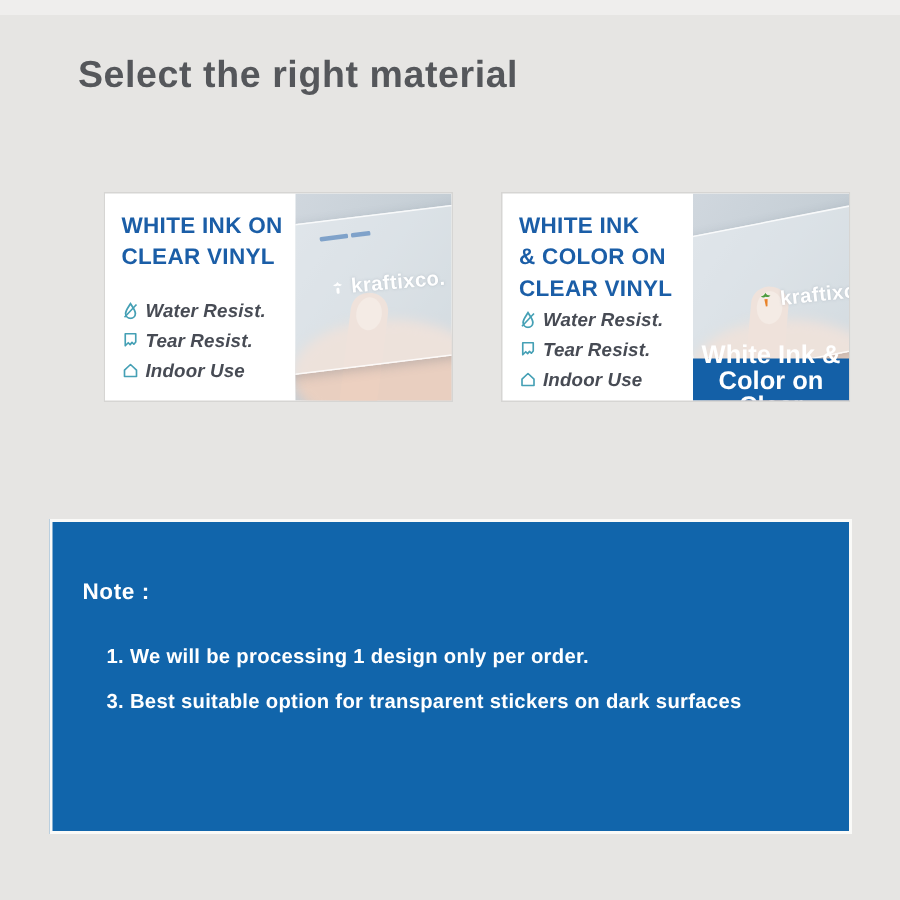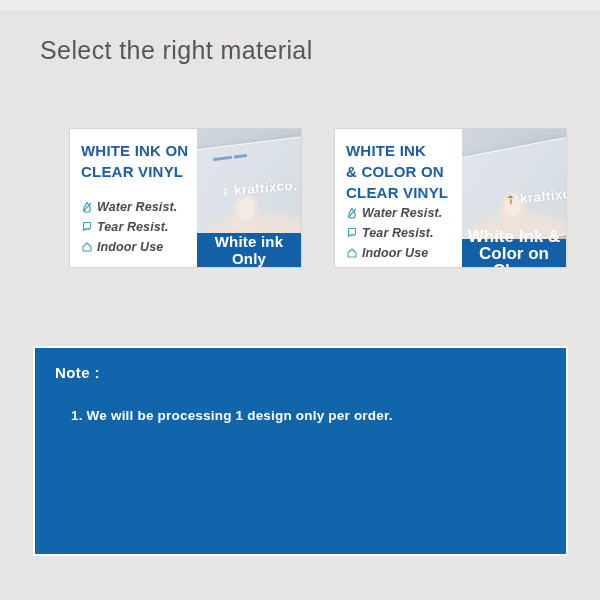--- a/index.html
+++ b/index.html
@@ -8,22 +8,22 @@
     font-family: "Liberation Sans", sans-serif;
     background:#e6e5e3;
     position:relative;
     overflow:hidden;
   }
   .top-glow {
     position:absolute; top:0; left:0; right:0; height:10px;
     background:rgba(255,255,255,0.35);
   }
   .page-title {
-    position:absolute; left:40px; top:36px;
-    font-size:25px; font-weight:normal; color:#55575b; letter-spacing:0.4px;
+    position:absolute; left:52px; top:36px;
+    font-size:25px; font-weight:bold; color:#55575b; letter-spacing:0.4px;
   }
   
   .cards {
     position:absolute; left:33px; top:128px; width:534px;
     display:flex; gap:32px;padding-left:36px;
   }
   .card {
     flex:1; height:140px; background:#ffffff;
     border:1px solid #d6d5d3;
     display:flex; overflow:hidden;
@@ -94,21 +94,21 @@
   .img-a .brand  { left:22px;  top:52px; transform:rotate(-5deg); }
   .img-a .watermark { left:16px; top:27px; transform:rotate(-7deg); }
   
   .img-b .sheet  { left:-8px; top:16px; width:150px; height:96px; transform:rotate(-11deg); }
   .img-b .finger { left:36px; top:62px; transform:rotate(5deg); }
   .img-b .brand  { left:42px; top:60px; transform:rotate(-6deg); }
   
   .note {
     position:absolute; left:33px; top:346px; width:535px; height:210px;
     background:#1165ab; border:2px solid #fafaf8;
-    padding:16px 20px; color:#ffffff;
+    padding:38px 20px; color:#ffffff;
   }
   .note-heading { font-size:15px; font-weight:bold; letter-spacing:0.4px; }
   .note-items { margin-top:26px; }
   .note-item {
     font-size:13.5px; font-weight:bold; letter-spacing:0.2px;
     line-height:18px; margin-bottom:12px;margin-left:16px;
   }
 </style>
 </head>
 <body>
@@ -153,21 +153,20 @@
           <i class="w1"></i>
           <i class="w2"></i>
         </div>
       <div class="brand">
         <svg width="12" height="12" viewBox="0 0 24 24">
             <path d="M12 4c-1 3-4 4-6 4 2 2 4 2 6 1 2 1 4 1 6-1-2 0-5-1-6-4z" fill="#ffffff"></path>
             <rect x="10" y="12" width="4" height="8" rx="2" fill="#ffffff"></rect>
           </svg>
         <span>kraftixco.</span>
       </div>
-      <div class="banner one-line">White ink Only</div>
     </div>
   </div>
 
   <div class="card">
     <div class="card-info">
       <div class="card-heading">WHITE INK
 &amp; COLOR ON
 CLEAR VINYL</div>
       <div class="features">
         <div class="feature-row">
@@ -206,14 +205,15 @@
 Color on Clear</div>
     </div>
   </div>
 
 </div>
 
 <div class="note">
   <div class="note-heading">Note :</div>
   <div class="note-items">
     <div class="note-item">1. We will be processing 1 design only per order.</div>
+    <div class="note-item">3. Best suitable option for transparent stickers on dark surfaces</div>
   </div>
 </div>
 
 </body></html>

